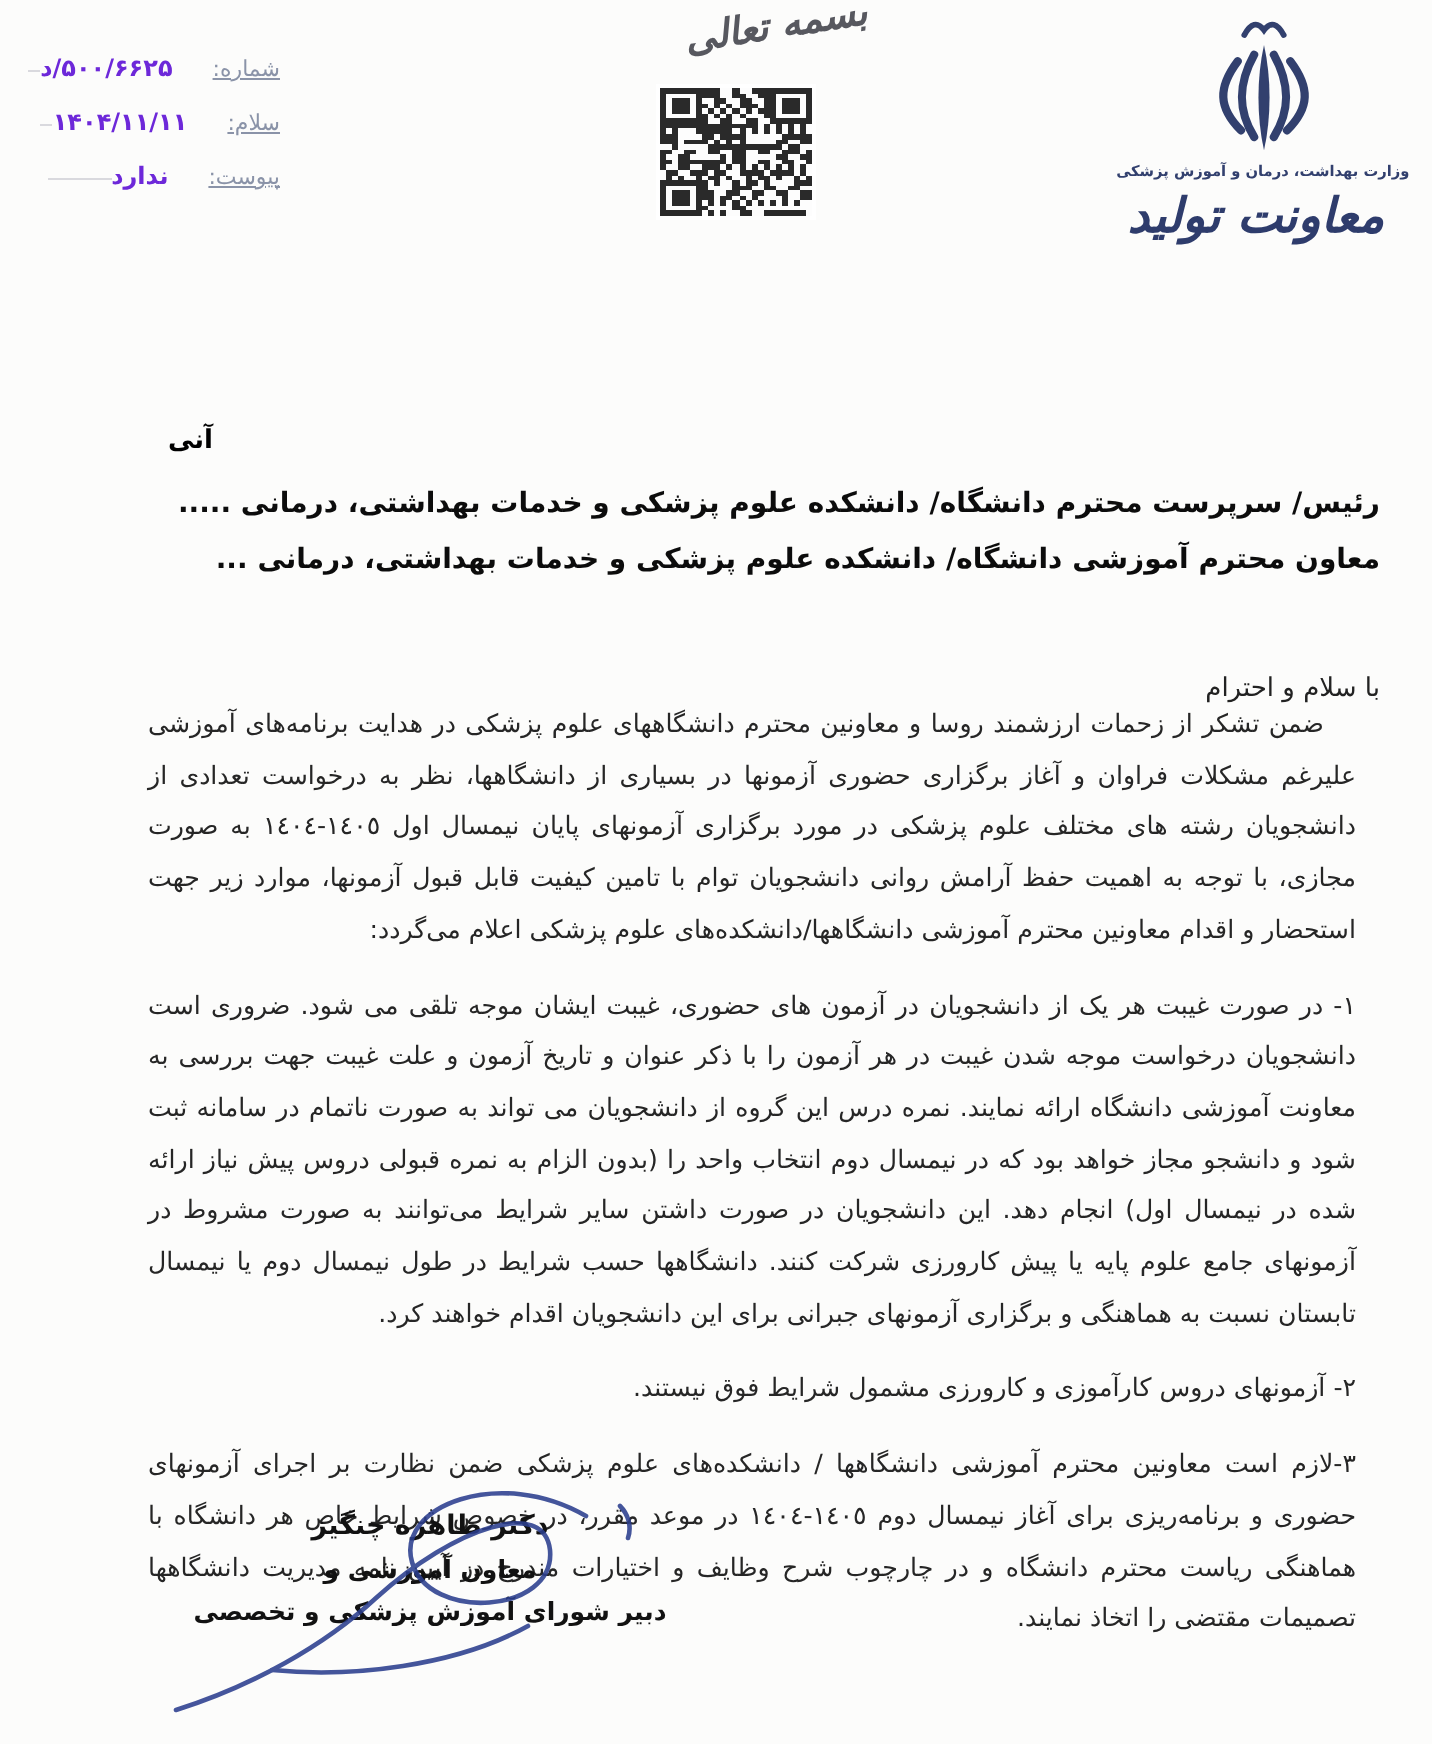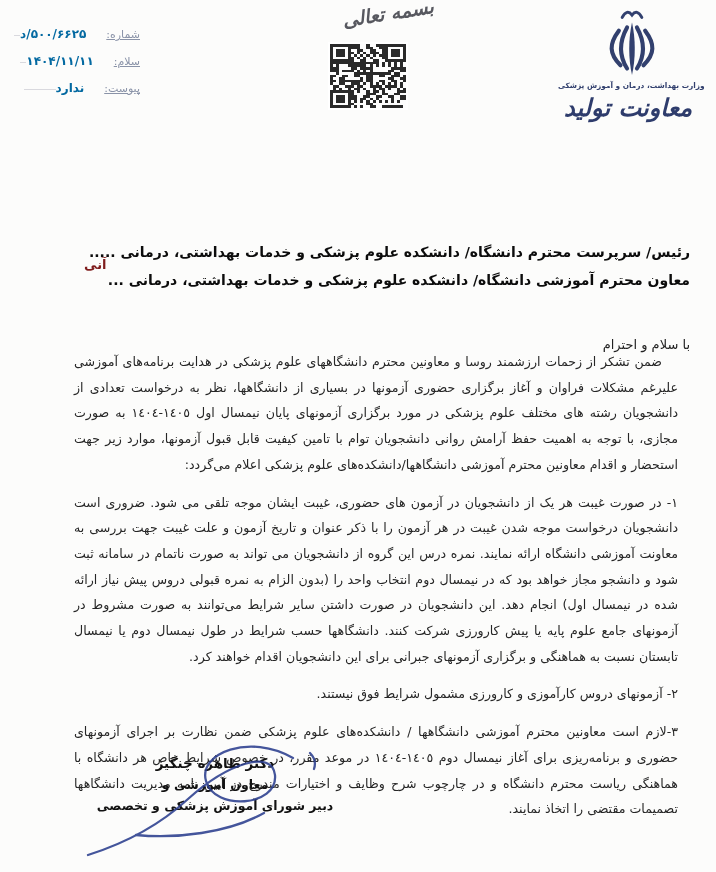--- a/index.html
+++ b/index.html
@@ -5,41 +5,41 @@
   html,body{margin:0;padding:0;background:#e8e8e8;}
   .page{
     position:relative;width:716px;height:872px;margin:0 auto;
     background:#fcfcfb;overflow:hidden;
     font-family:"DejaVu Sans",sans-serif;color:#2b2b2b;
   }
   
   .meta{position:absolute;top:27px;left:24px;width:116px;direction:rtl;}
   .meta-row{display:flex;align-items:baseline;height:27px;}
   .meta-label{font-size:11px;color:#8a93a8;white-space:nowrap;margin-left:20px;text-decoration:underline;}
-  .meta-value{font-size:12px;font-weight:bold;color:#0369a1;white-space:nowrap;}
+  .meta-value{font-size:12px;font-weight:bold;color:#6d28d9;white-space:nowrap;}
   .meta-line{flex:1 1 auto;border-bottom:1px solid #d9d9de;transform:translateY(-2px);min-width:6px;}
   .slogan{position:absolute;top:110px;left:14px;width:150px;text-align:center;
     color:#4c4c50;font-size:11px;line-height:21px;}
   
   .bismillah{position:absolute;top:2px;left:326px;width:124px;text-align:center;
     font-size:19px;font-style:italic;font-weight:600;color:#57585f;
     transform:rotate(-9deg);letter-spacing:1px;}
   .qr{position:absolute;top:44px;left:330px;width:76px;height:64px;
     display:grid;grid-template-columns:repeat(25,1fr);grid-template-rows:repeat(25,1fr);
     background:#fff;outline:2px solid #fff;}
   .qr div{background:#fdfdfd;}
   .qr div.b{background:#2a2a2a;}
   
   .emblem{position:absolute;top:6px;left:594px;width:76px;height:74px;}
   .org-ministry{position:absolute;top:81px;left:552px;width:152px;text-align:center;
     font-size:8px;font-weight:bold;color:#32406e;white-space:nowrap;transform:scale(.92);}
   .org-deputy{position:absolute;top:94px;left:548px;width:160px;text-align:center;
     font-size:24px;font-weight:bold;font-style:italic;color:#2e3c6c;}
   
-  .urgency{position:absolute;top:213px;left:84px;font-size:13px;font-weight:bold;color:#7f1d1d;direction:rtl;margin-top:44px;}
+  .urgency{position:absolute;top:213px;left:84px;font-size:13px;font-weight:bold;color:#000000;direction:rtl;}
   .addressees{position:absolute;top:239px;right:26px;left:60px;direction:rtl;text-align:right;
     font-weight:bold;font-size:14px;line-height:27.5px;color:#0c0c0c;}
   .salutation{position:absolute;top:312px;right:26px;direction:rtl;font-size:13px;color:#222;margin-top:25px;}
   .body-text{position:absolute;top:337px;right:26px;left:62px;direction:rtl;
     text-align:justify;font-size:12.6px;line-height:25.7px;color:#262626;}
   .body-text p{margin:12px;}
   .body-text p.indent{text-indent:16px;}
   
   .sig-block{position:absolute;top:753px;left:95px;width:240px;text-align:center;direction:rtl;
     font-weight:bold;color:#121212;}

